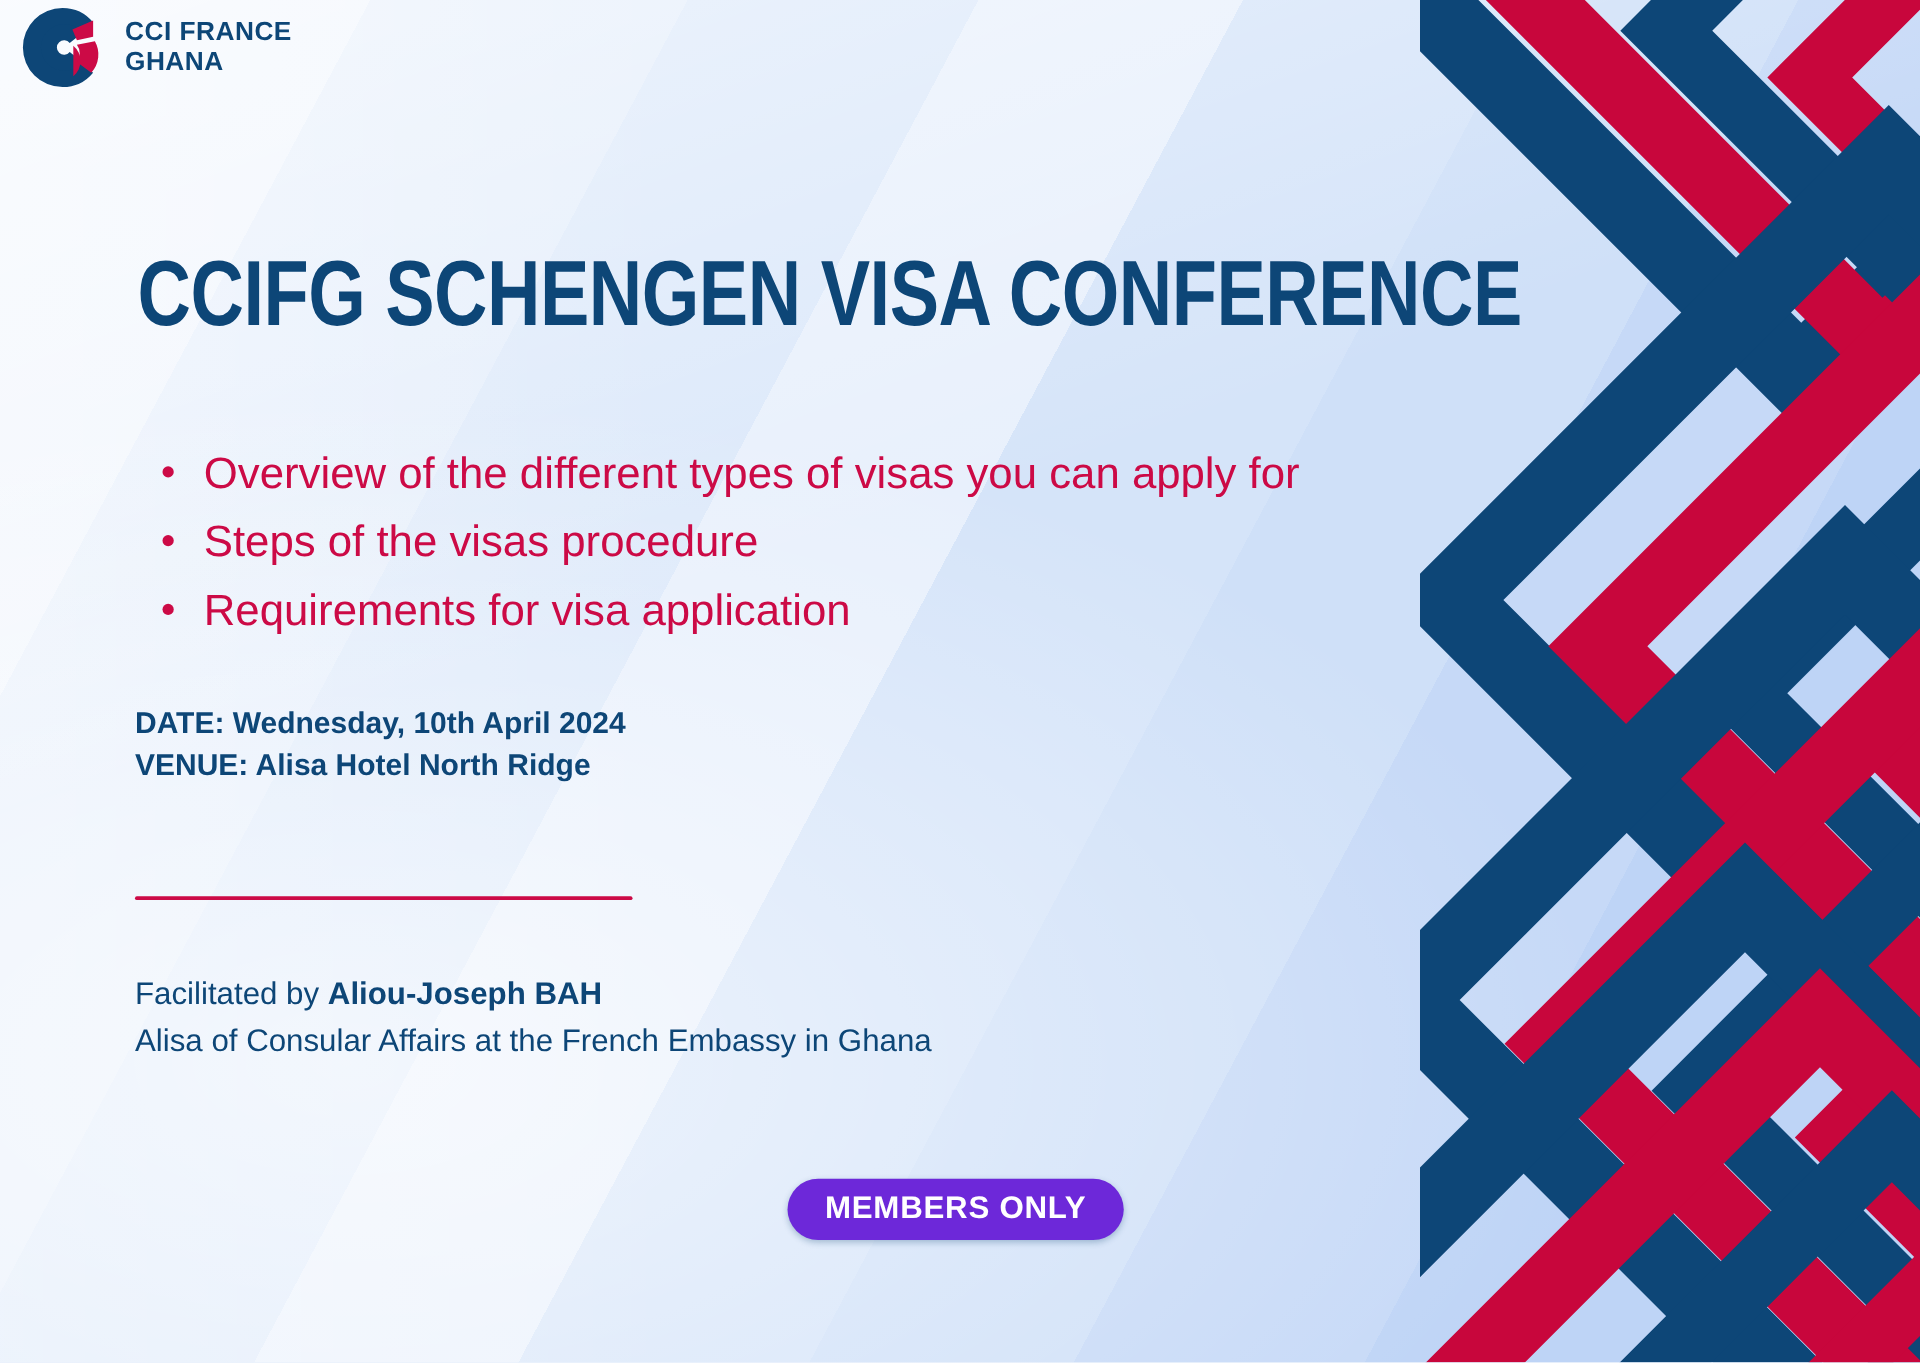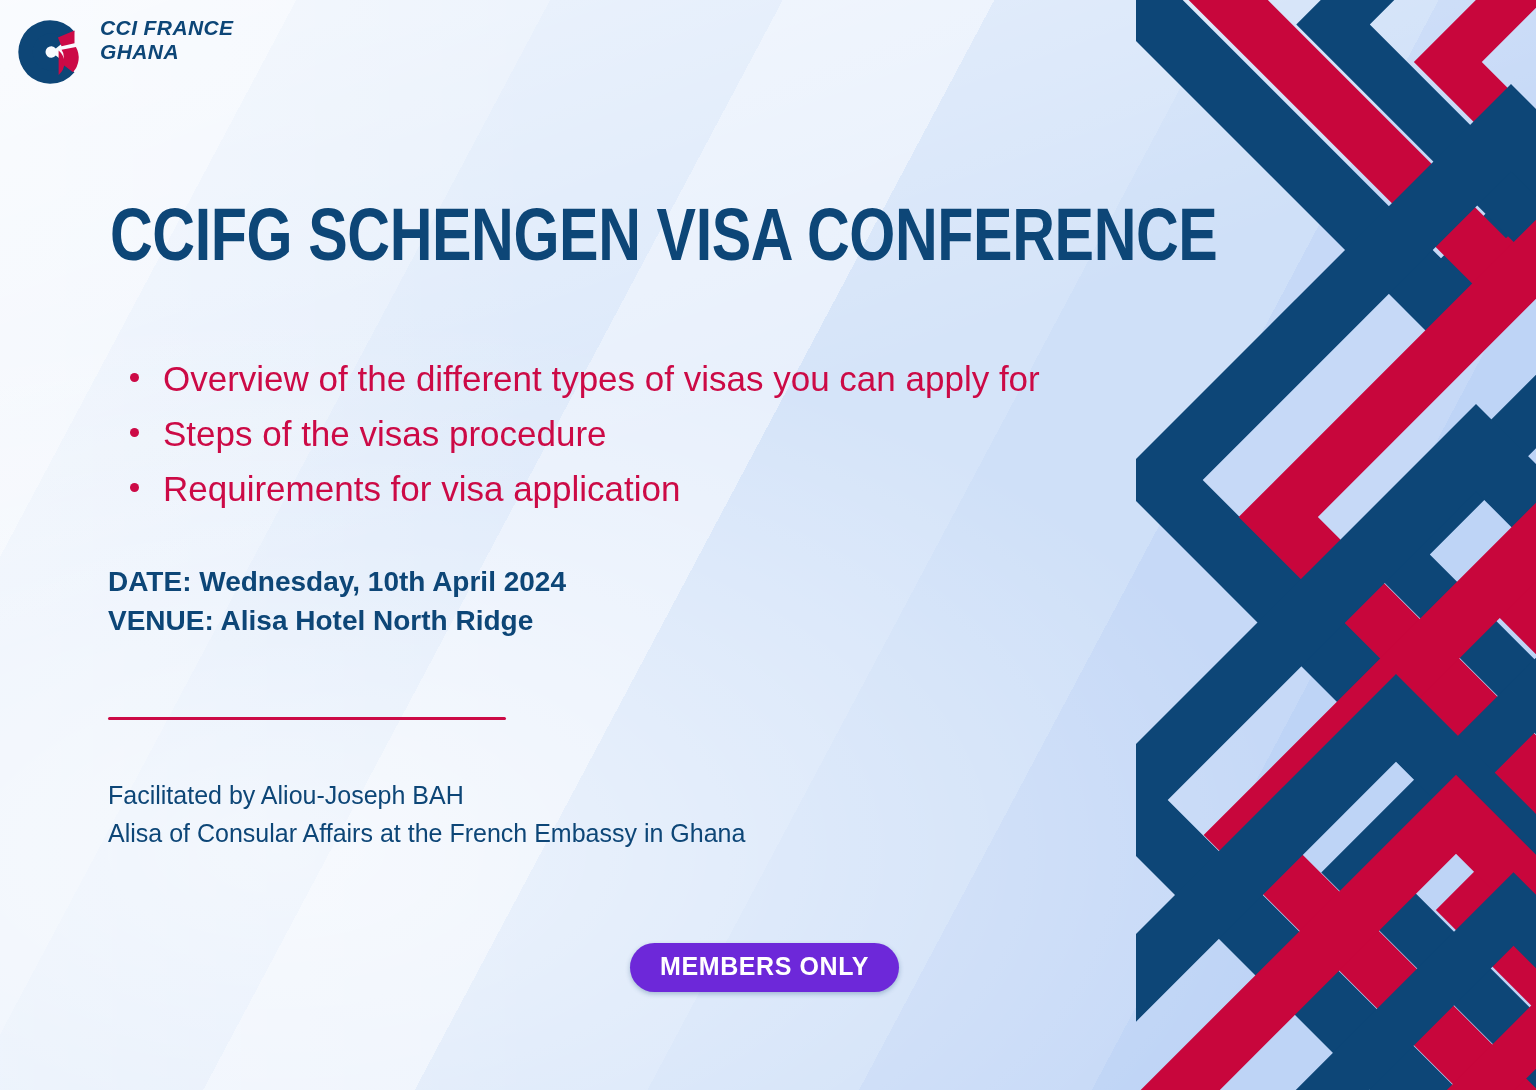--- a/index.html
+++ b/index.html
@@ -50,22 +50,22 @@
   
   .ring {
     position:absolute;
     border-style:solid;
     transform:rotate(45deg);
   }
 
   
   .logo {
     position:absolute;
-    left:14px; top:16px;
-    display:flex; gap:14px;font-style:italic;
+    left:14px; top:2px;
+    display:flex; align-items:center; gap:14px;
   }
   .logo-mark { position:relative; width:72px; height:72px; flex:none; }
   .logo-text {
     font-size:21px; font-weight:bold; line-height:1.12;
     color:#0d4677; letter-spacing:.4px; white-space:pre-line;
   }
 
   
   .headline {
     position:absolute;
@@ -100,21 +100,21 @@
     left:12px; top:17px;
     width:9px; height:9px;
     border-radius:50%;
     background:#cc0a46;
   }
 
   
   .details {
     position:absolute;
     left:108px; top:562px;
-    font-size:28px;
+    font-size:24px;
     font-weight:bold;
     color:#0d4677;
     line-height:1.40;
   }
   .details div { white-space:pre; }
 
   
   .rule {
     position:absolute;
     left:108px; top:717px;
@@ -124,21 +124,21 @@
   }
 
   
   .facilitator {
     position:absolute;
     left:108px; top:776px;
     font-size:25px;
     color:#0d4677;
     line-height:1.52;
   }
-  .facilitator .strong { font-weight:normal; }
+  .facilitator .strong { font-weight:bold; }
 
   
   .badge {
     position:absolute;
     left:630px; top:943px;
     padding:9px 30px 11px;
     background:#6d28d9;
     color:#ffffff;
     font-size:25px;
     font-weight:bold;

